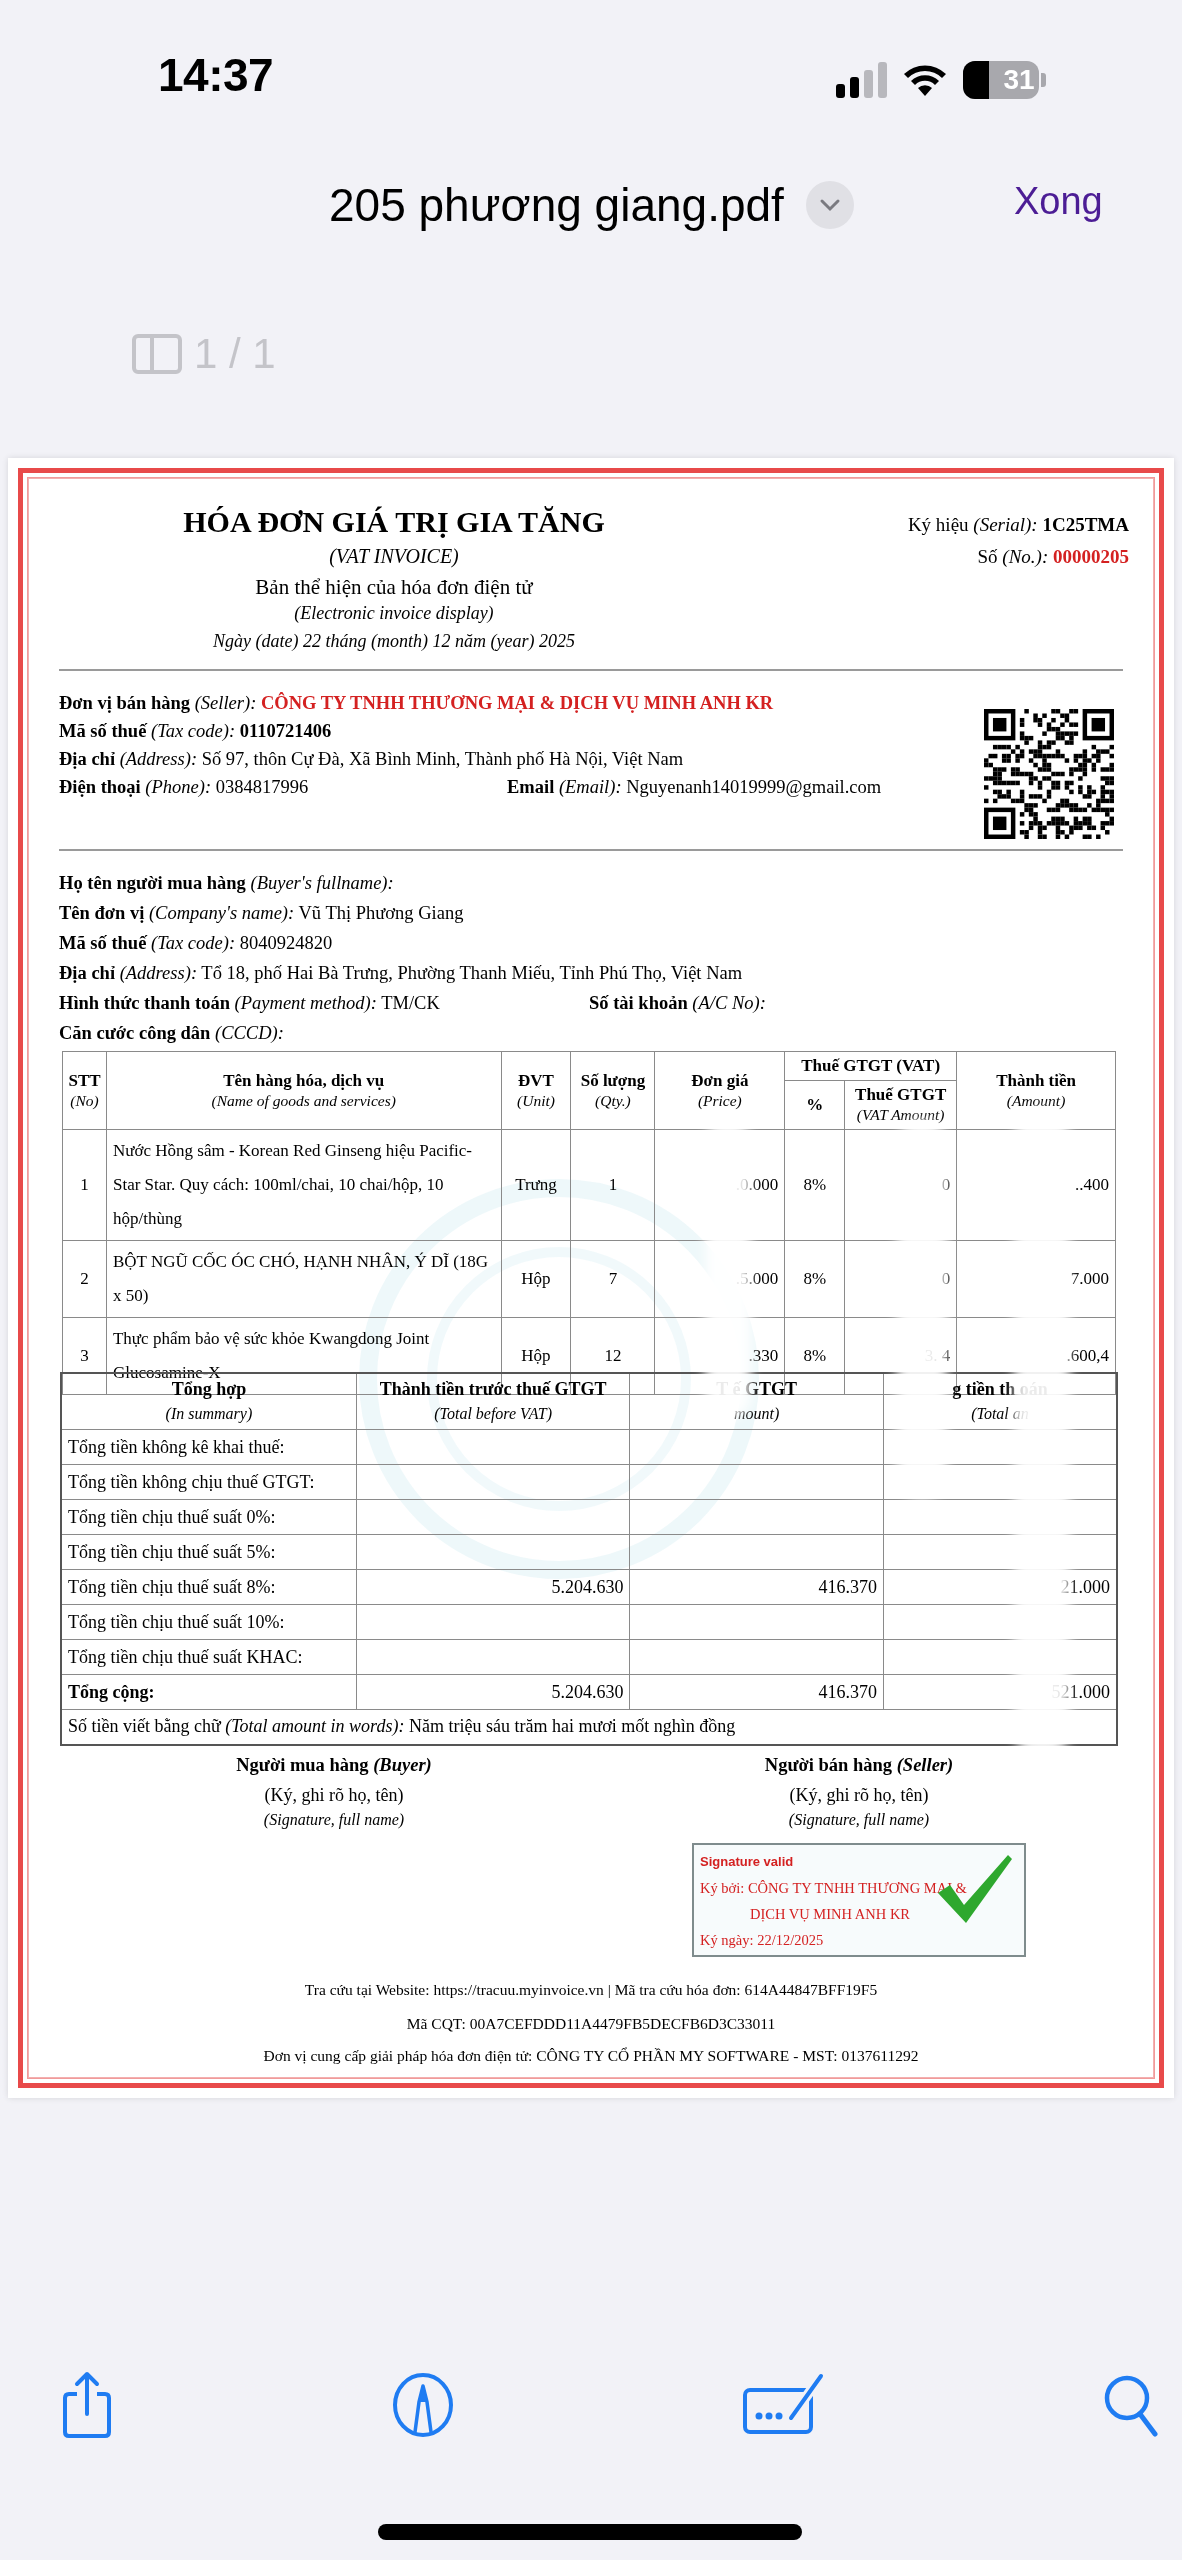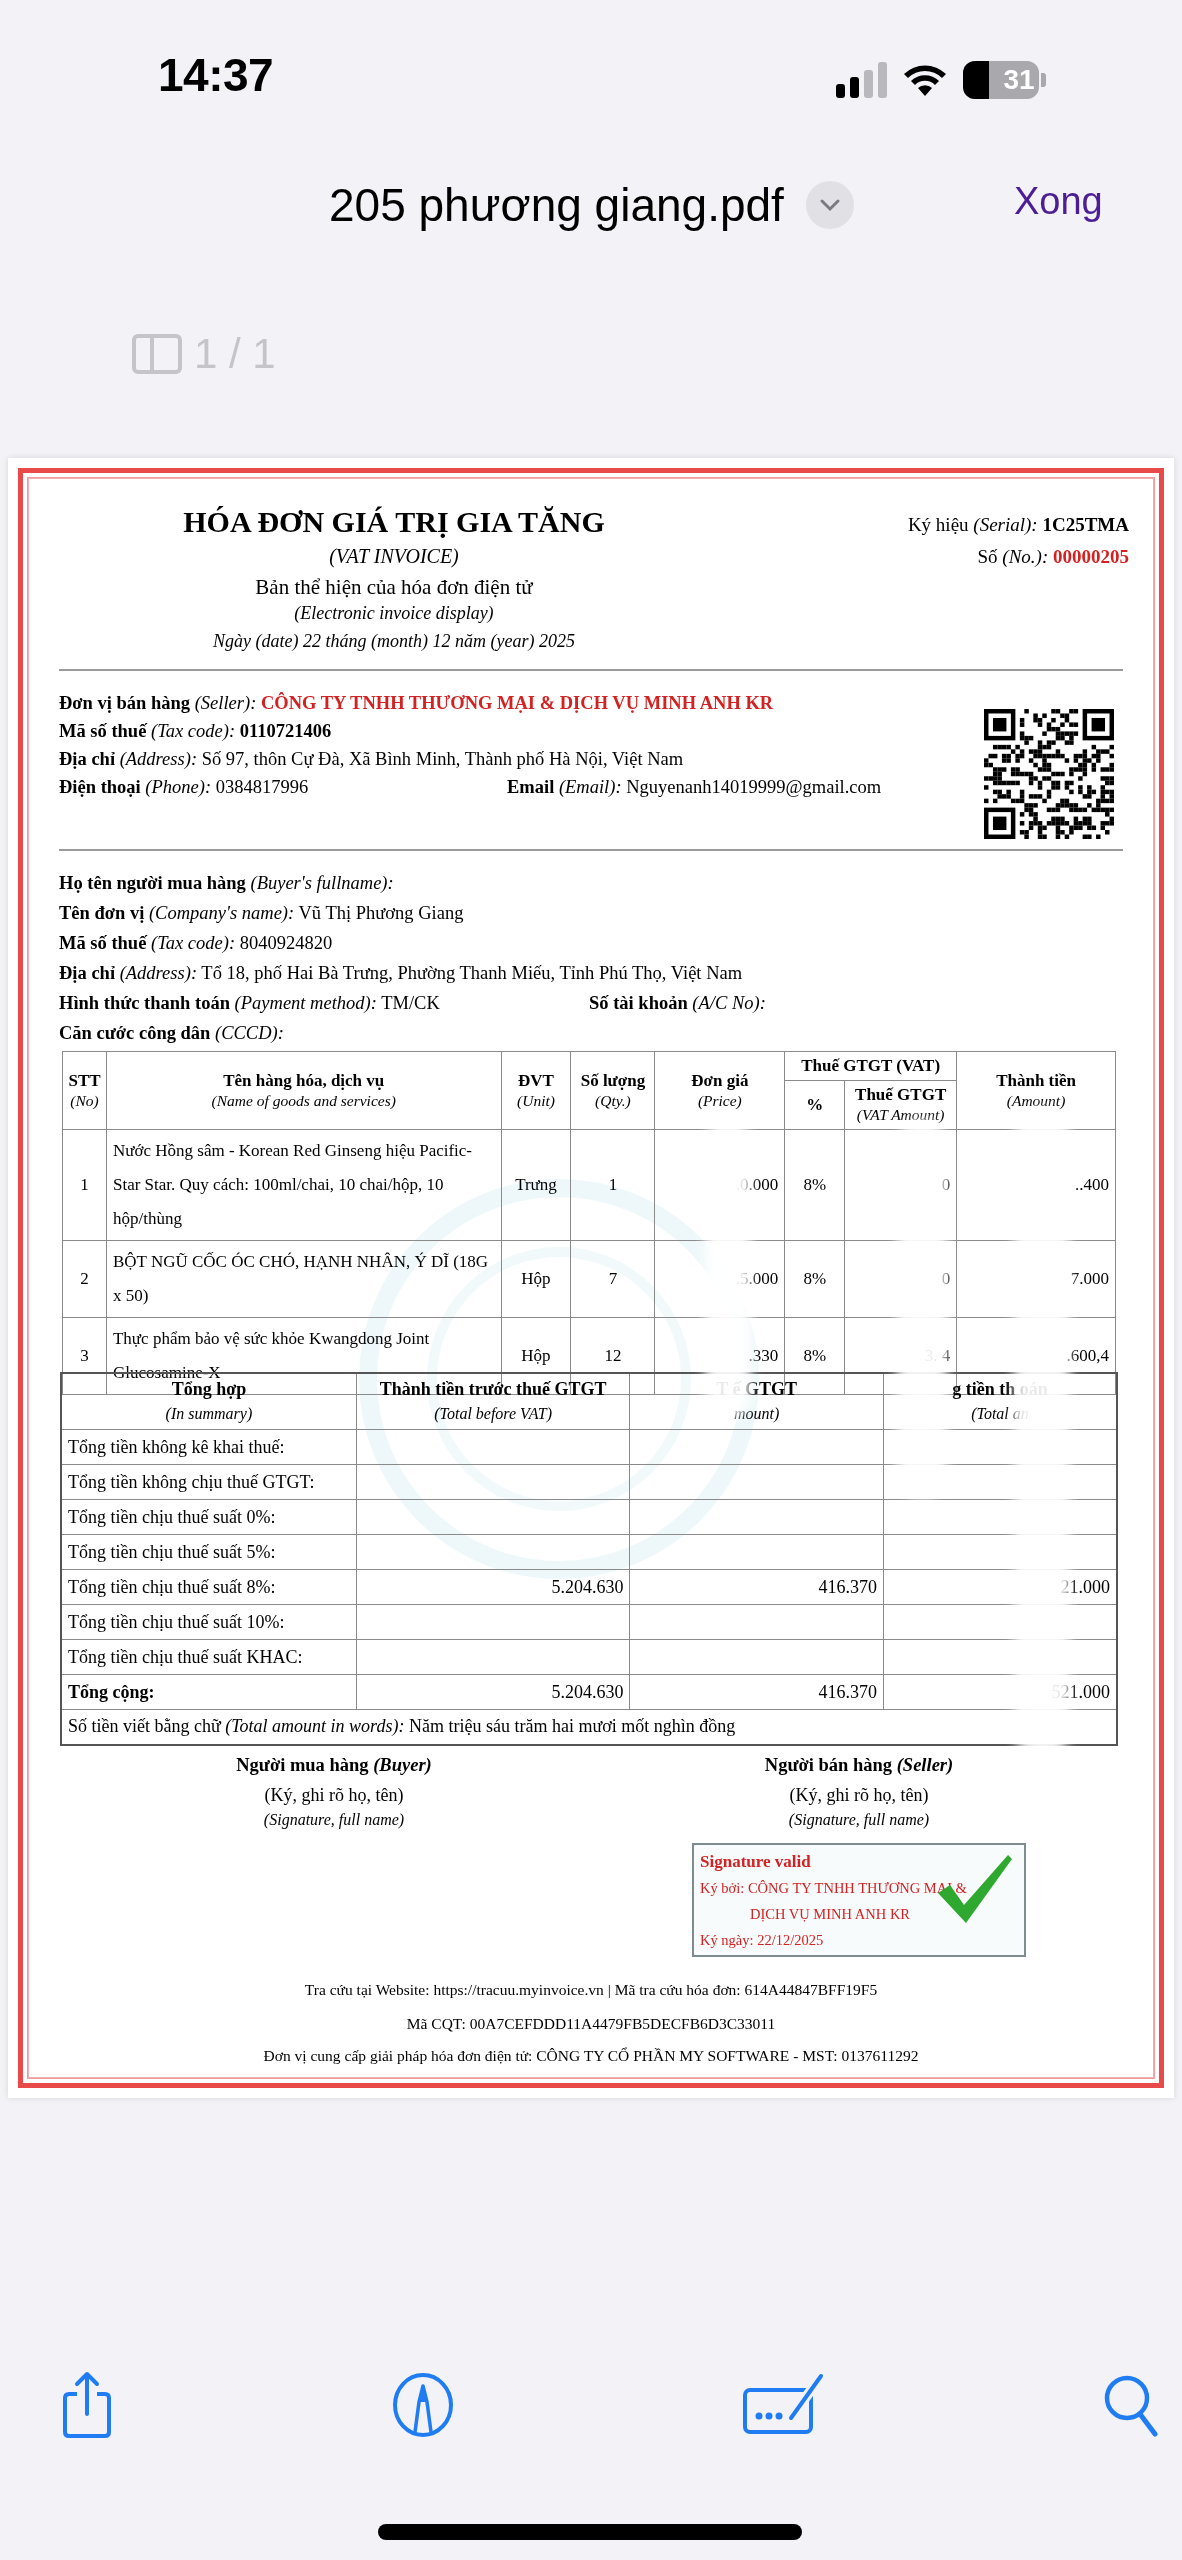--- a/index.html
+++ b/index.html
@@ -70,21 +70,21 @@
   .summary td { height: 35px; padding: 0 6px; font-size: 18px; }
   .summary tr.total td { font-weight: 400; }
   .summary tr.total td.lbl { font-weight: 700; }
 
   .blur { position: absolute; background: rgba(255,255,255,0.92); border-radius: 30px; filter: blur(6px); }
 
   .sig-title { position: absolute; font-size: 18.5px; font-weight: 700; text-align: center; width: 360px; }
   .sig-sub { position: absolute; font-size: 18px; text-align: center; width: 360px; }
   .sig-box { position: absolute; left: 663px; top: 1364px; width: 334px; height: 114px; border: 2px solid #7f8c8d; background: #f7fbfc;
      color: #d42121; font-size: 14.5px; padding: 4px 6px; line-height: 26px; }
-  .sig-box .valid { font-family: Liberation Serif, serif; font-weight: 700; font-size: 17px; }
+  .sig-box .valid { font-family: Liberation Sans, sans-serif; font-weight: 700; font-size: 13px; }
   .check { position: absolute; right: 10px; top: 4px; width: 80px; height: 80px; }
 
   .foot { position: absolute; left: 0; right: 0; text-align: center; font-size: 15.5px; }
 
   
   .toolbar-btn { position: absolute; top: 2370px; width: 70px; height: 70px; display: flex; align-items: center; justify-content: center; }
   .home-ind { position: absolute; left: 378px; top: 2524px; width: 424px; height: 16px; background: #000; border-radius: 8px; }
 </style>
 </head>
 <body>

